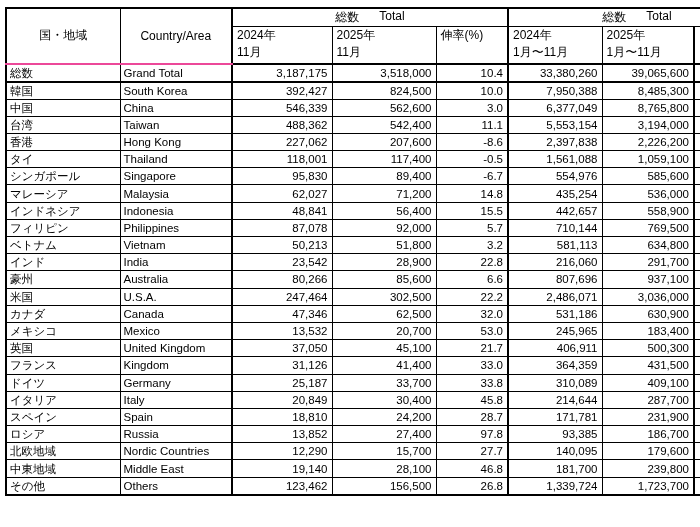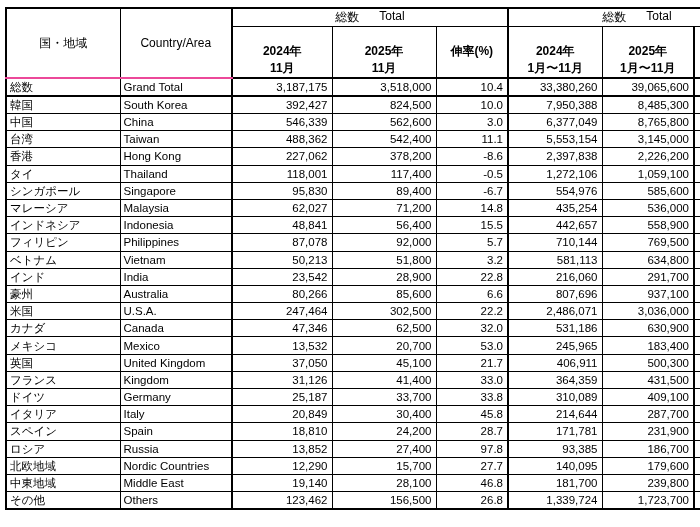--- a/index.html
+++ b/index.html
@@ -45,26 +45,25 @@
     vertical-align: middle;
   }
   .group-label {
     display: flex;
     justify-content: center;
     gap: 20px;
   }
   tr.sub-row th {
     height: 37px;
     font-size: 12px;
-    text-align: center;
+    text-align: left;
     vertical-align: top;
     line-height: 17px;
-    padding-top: 16px;
+    padding-top: 0;
     border-bottom: 2px solid #000;
-    font-weight: bold;
   }
   th.rowhead {
     font-size: 12px;
     text-align: center;
     vertical-align: middle;
     border-bottom: 2px solid #ec4899;
   }
   
   tbody td {
     height: 17.2px;
@@ -168,40 +167,40 @@
           <td class="num">8,765,800</td>
           <td class="num sep-left"></td>
         </tr>
         <tr>
           <td class="jp">台湾</td>
           <td class="en">Taiwan</td>
           <td class="num sep-left">488,362</td>
           <td class="num">542,400</td>
           <td class="num">11.1</td>
           <td class="num sep-left">5,553,154</td>
-          <td class="num">3,145,000</td>
+          <td class="num">3,194,000</td>
           <td class="num sep-left"></td>
         </tr>
         <tr>
           <td class="jp">香港</td>
           <td class="en">Hong Kong</td>
           <td class="num sep-left">227,062</td>
-          <td class="num">378,200</td>
+          <td class="num">207,600</td>
           <td class="num">-8.6</td>
           <td class="num sep-left">2,397,838</td>
           <td class="num">2,226,200</td>
           <td class="num sep-left"></td>
         </tr>
         <tr>
           <td class="jp">タイ</td>
           <td class="en">Thailand</td>
           <td class="num sep-left">118,001</td>
           <td class="num">117,400</td>
           <td class="num">-0.5</td>
-          <td class="num sep-left">1,272,106</td>
+          <td class="num sep-left">1,561,088</td>
           <td class="num">1,059,100</td>
           <td class="num sep-left"></td>
         </tr>
         <tr>
           <td class="jp">シンガポール</td>
           <td class="en">Singapore</td>
           <td class="num sep-left">95,830</td>
           <td class="num">89,400</td>
           <td class="num">-6.7</td>
           <td class="num sep-left">554,976</td>

